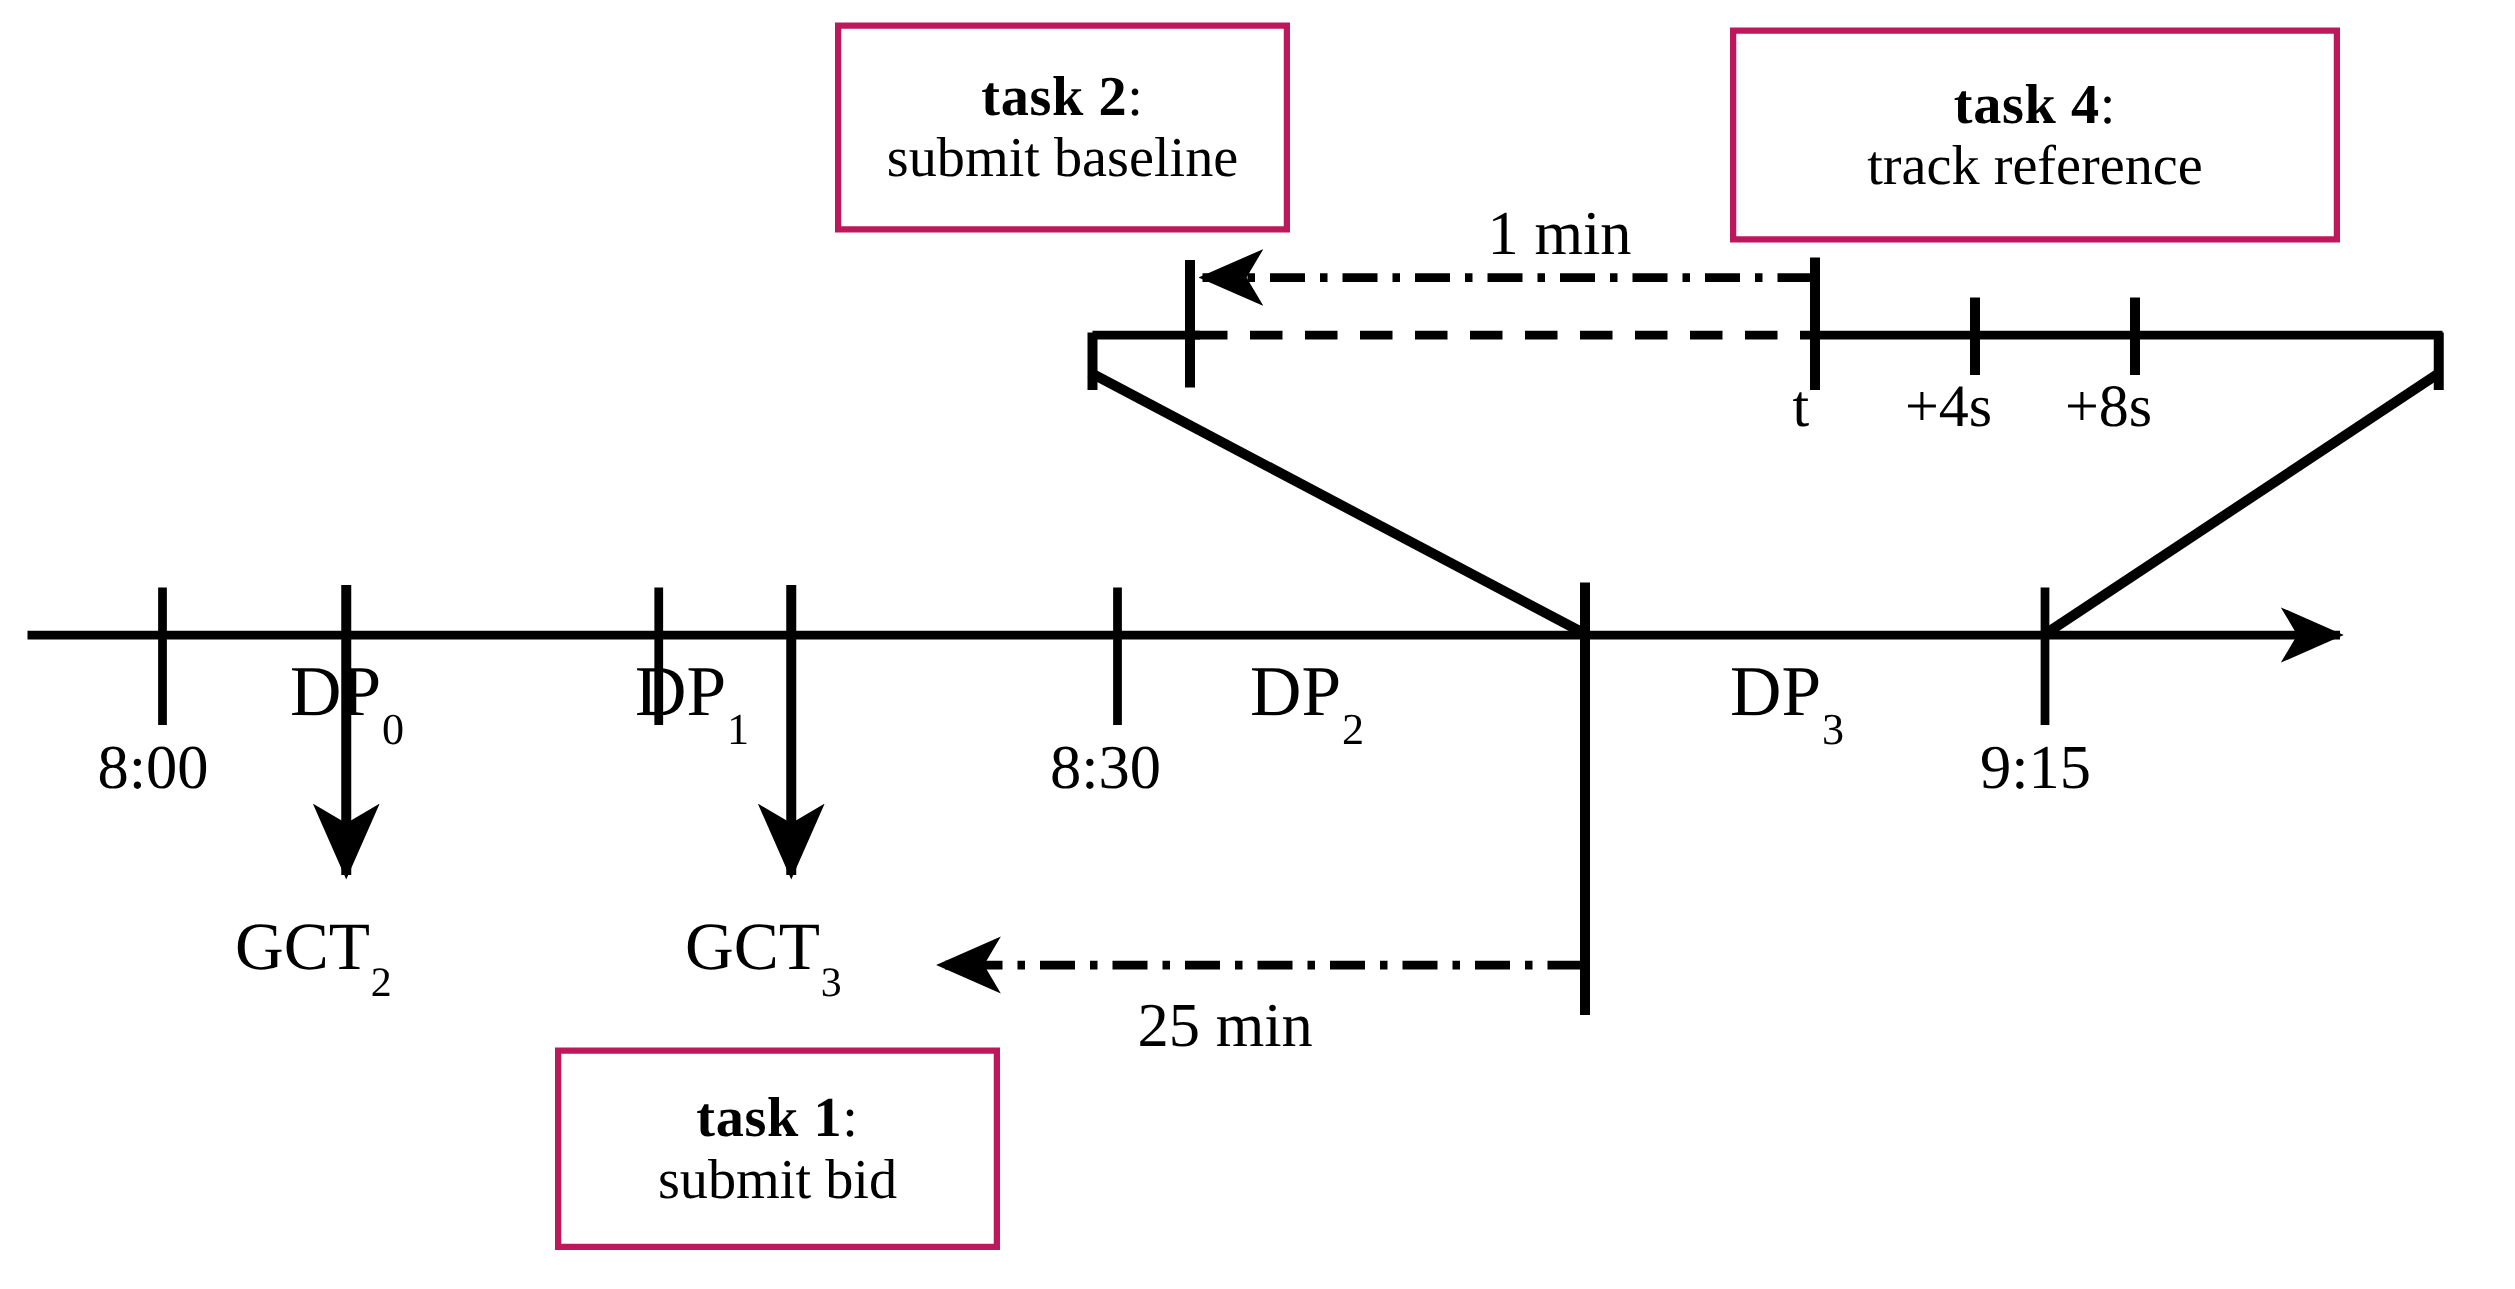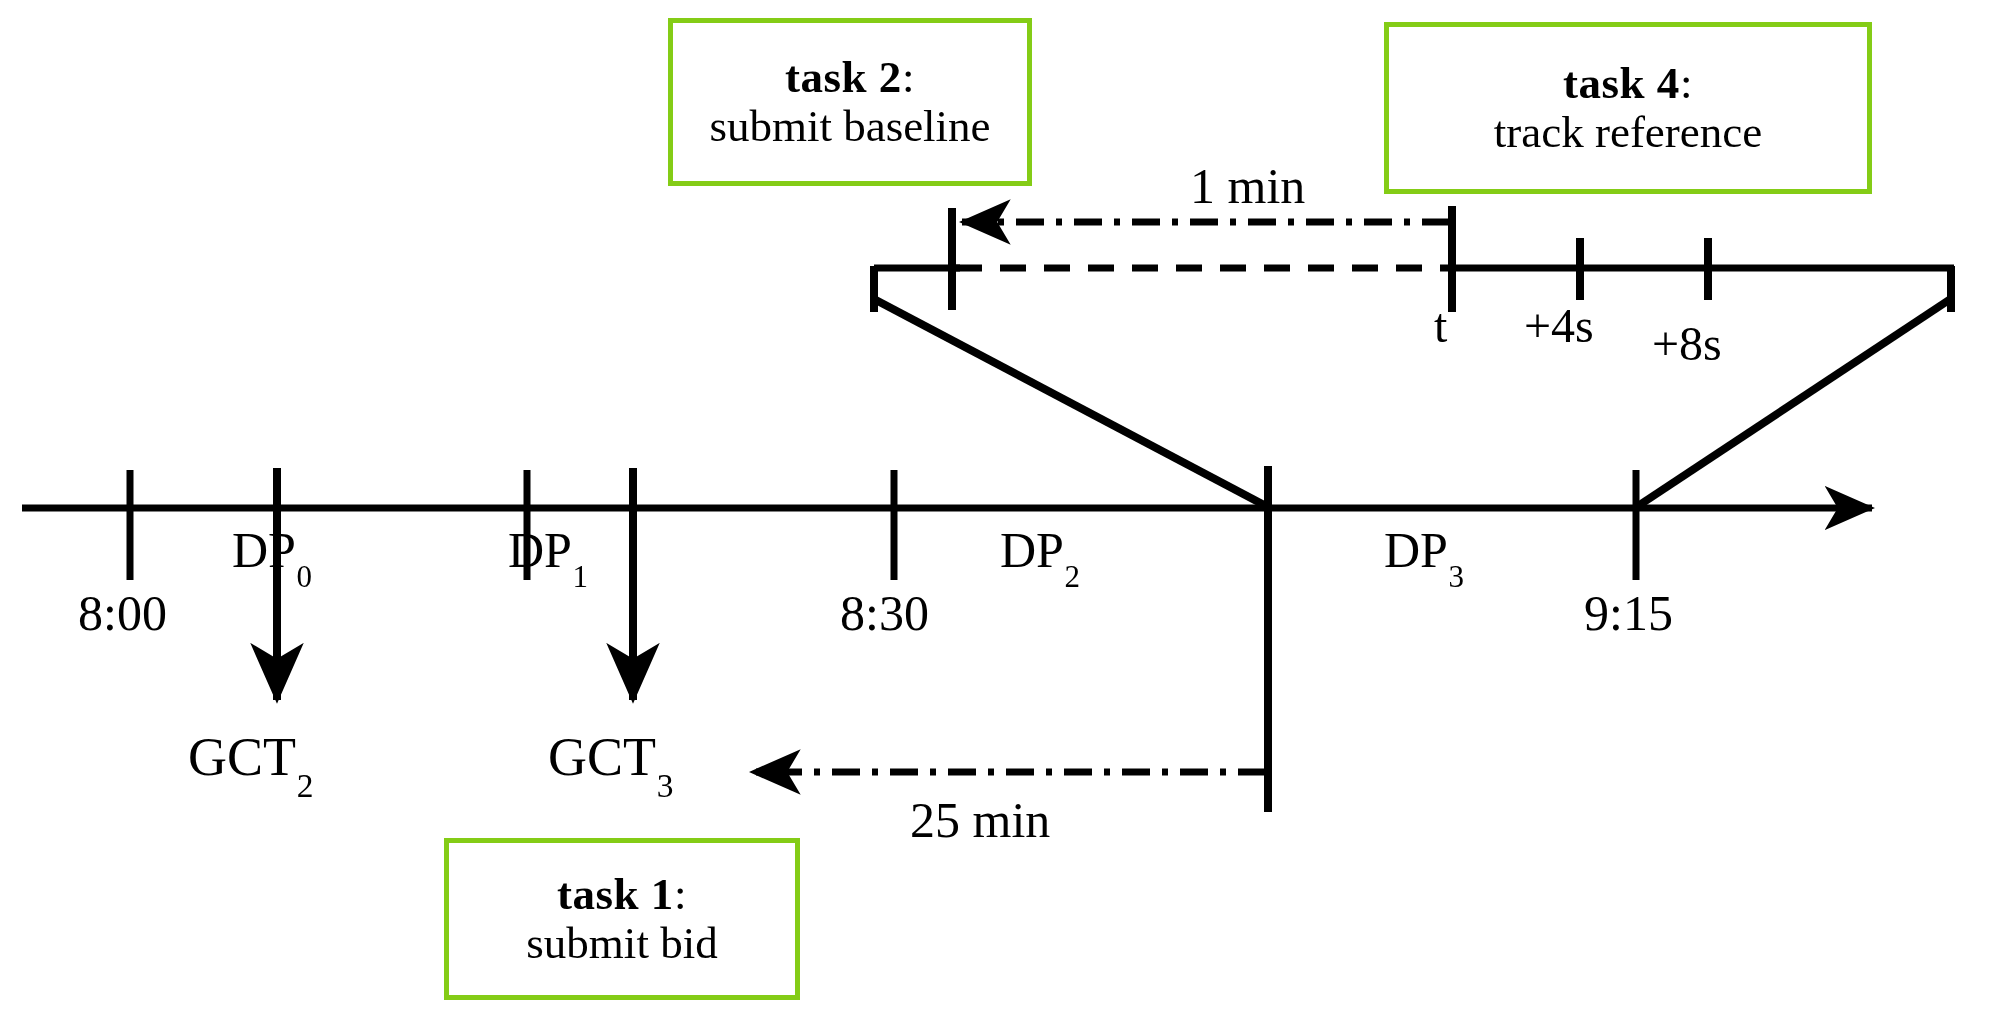--- a/index.html
+++ b/index.html
@@ -19,21 +19,21 @@
   svg.diagram {
     position: absolute;
     left: 0;
     top: 0;
     width: 2012px;
     height: 1031px;
   }
   .boxlabel {
     position: absolute;
     box-sizing: border-box;
-    border: 5px solid #84cc16;
+    border: 5px solid #be185d;
     background: #ffffff;
     display: flex;
     flex-direction: column;
     align-items: center;
     justify-content: center;
     text-align: center;
     line-height: 1.08;
     color: #000000;
   }
   .boxlabel .l1 {
@@ -46,21 +46,21 @@
     font-weight: normal;
     font-size: 45px;
   }
   .txt {
     position: absolute;
     color: #000000;
     white-space: nowrap;
     line-height: 1;
   }
   .txt.t-time { font-size: 50px; }
-  .txt.t-dp { font-size: 50px; }
+  .txt.t-dp { font-size: 57px; }
   .txt.t-gct { font-size: 54px; text-align: right; }
   .txt.t-dur { font-size: 50px; }
   .txt.t-tick { font-size: 48px; }
   .sub {
     font-size: 0.62em;
     vertical-align: sub;
     position: relative;
     top: 0.30em;
     left: 0.02em;
   }
@@ -153,21 +153,21 @@
     <div class="l1"><span>task 1</span><span class="nb">:</span></div>
     <div class="l2">submit bid</div>
   </div>
 
   <div class="txt t-dur" style="left:1190px; top:148px;margin-top:13px;">1 min</div>
 
   <div class="txt t-dur" style="left:910px; top:795px;">25 min</div>
 
   <div class="txt t-tick" style="left:1434px; top:302px;">t</div>
   <div class="txt t-tick" style="left:1524px; top:302px;">+4s</div>
-  <div class="txt t-tick" style="left:1652px; top:302px;margin-top:18px;">+8s</div>
+  <div class="txt t-tick" style="left:1652px; top:302px;">+8s</div>
 
   <div class="txt t-time" style="left:78px; top:588px;">8:00</div>
   <div class="txt t-time" style="left:840px; top:588px;">8:30</div>
   <div class="txt t-time" style="left:1584px; top:588px;">9:15</div>
 
   <div class="txt t-dp" style="left:232px; top:525px;">
     <span>DP</span><span class="sub">0</span>
   </div>
   <div class="txt t-dp" style="left:508px; top:525px;">
     <span>DP</span><span class="sub">1</span>

